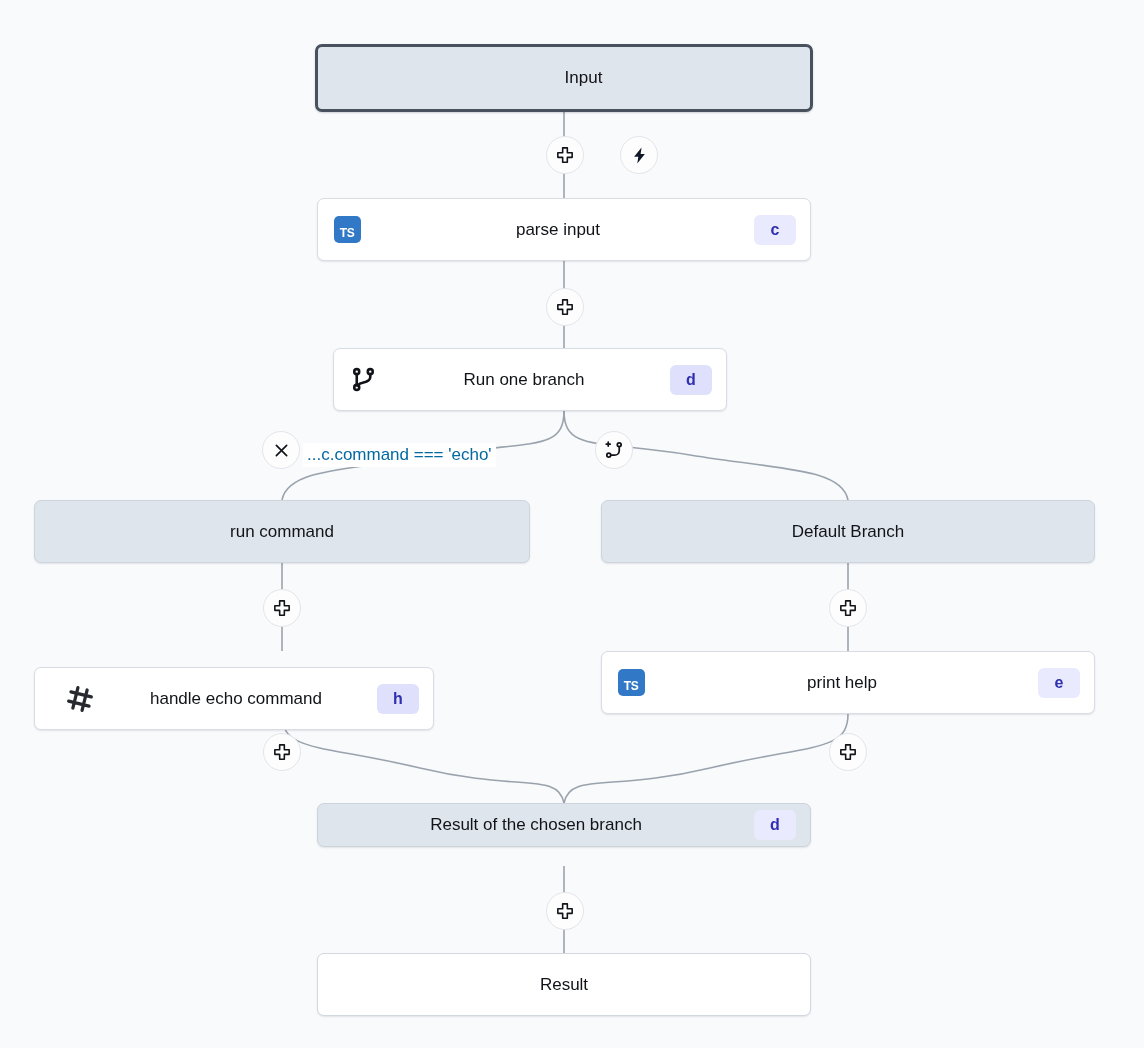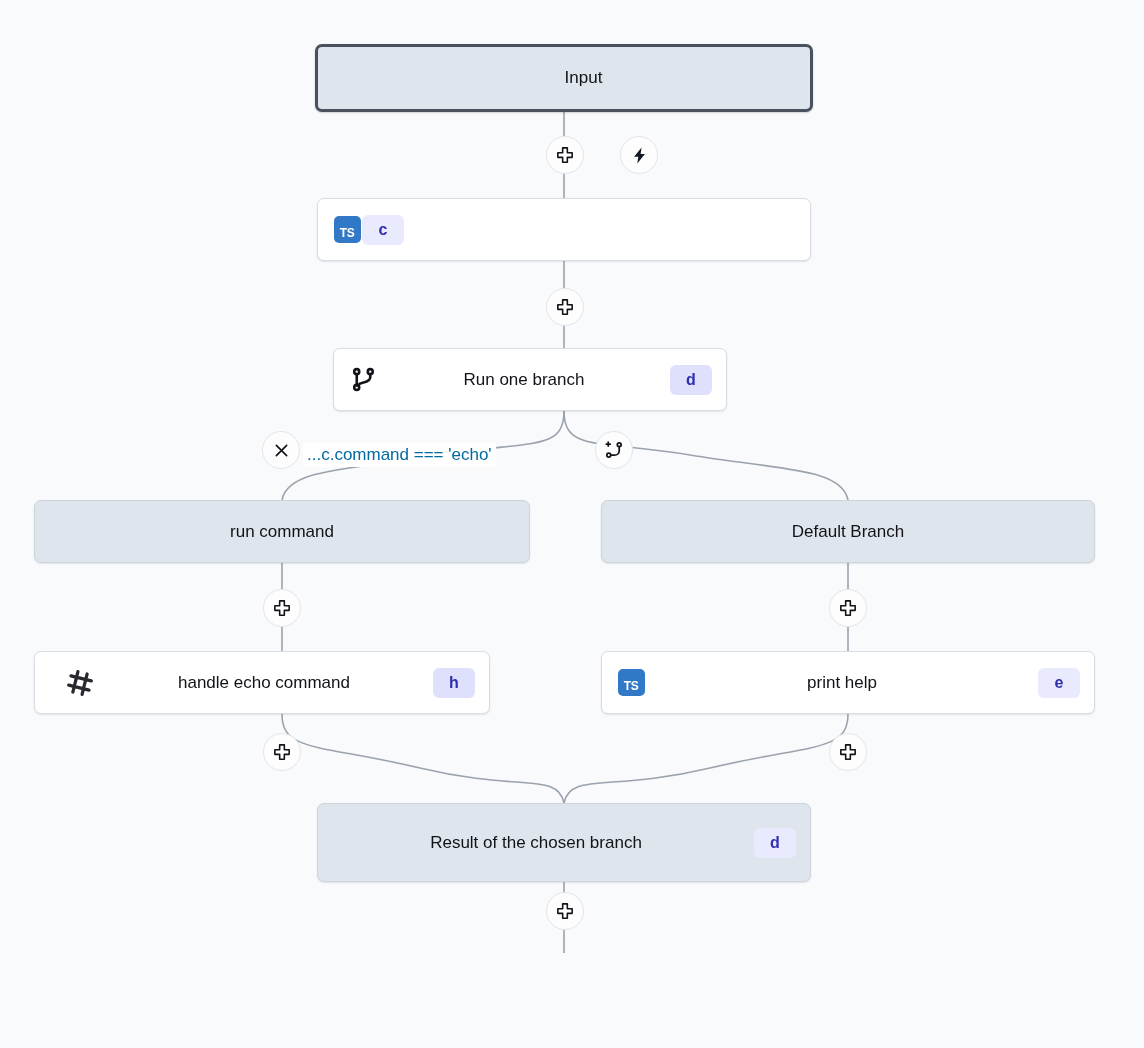--- a/index.html
+++ b/index.html
@@ -147,20 +147,21 @@
   </svg>
 
   <div class="node n-terminal-selected" style="left:315px; top:44px; width:498px; height:68px;">
     <span class="label">Input</span>
   </div>
 
   <div class="node n-step" style="left:317px; top:198px; width:494px; height:63px;">
     <span class="node-icon">
       <span class="ts-icon">TS</span>
     </span>
+    <span class="label">parse input</span>
     <span class="kbd">c</span>
   </div>
 
   <div class="node n-step" style="left:317px; top:348px; width:394px; height:63px;margin-left:16px;">
     <span class="node-icon">
       <svg width="27" height="27" viewBox="0 0 24 24" fill="none" stroke="#111318" stroke-width="2.3" stroke-linecap="round" stroke-linejoin="round">
         <circle cx="6" cy="5" r="2.2"></circle>
         <circle cx="6" cy="19" r="2.2"></circle>
         <circle cx="18" cy="5" r="2.2"></circle>
         <path d="M6 7.2 L6 16.8"></path>
@@ -172,46 +173,49 @@
   </div>
 
   <div class="node n-gray" style="left:601px; top:500px; width:494px; height:63px;">
     <span class="label">Default Branch</span>
   </div>
 
   <div class="node n-gray" style="left:34px; top:500px; width:496px; height:63px;">
     <span class="label">run command</span>
   </div>
 
-  <div class="node n-step" style="left:34px; top:651px; width:456px; height:63px;padding-left:16px;">
+  <div class="node n-step" style="left:34px; top:667px; width:400px; height:63px;padding-left:16px;">
     <span class="node-icon">
       <svg width="30" height="30" viewBox="0 0 24 24">
         <g transform="rotate(14 12 12)" fill="#27292e" stroke="#27292e" stroke-width="2.6" stroke-linejoin="round" stroke-linecap="round">
           <path d="M8.2 3.6 L8.2 20.4 M15.8 3.6 L15.8 20.4
                    M3.6 8.2 L20.4 8.2 M3.6 15.8 L20.4 15.8" fill="none"></path>
         </g>
       </svg>
     </span>
     <span class="label">handle echo command</span>
     <span class="kbd strong">h</span>
   </div>
 
   <div class="node n-step" style="left:601px; top:651px; width:494px; height:63px;">
     <span class="node-icon">
       <span class="ts-icon">TS</span>
     </span>
     <span class="label">print help</span>
     <span class="kbd">e</span>
   </div>
 
-  <div class="node n-gray" style="left:317px; top:803px; width:494px; height:79px;">
+  <div class="node n-gray" style="left:317px; top:803px; width:494px; height:44px;">
     <span class="label">Result of the chosen branch</span>
     <span class="kbd">d</span>
   </div>
 
+  <div class="node n-terminal-plain" style="left:317px; top:953px; width:494px; height:63px;">
+    <span class="label">Result</span>
+  </div>
 
   <div class="circ-btn" style="left:546px; top:136px;">
     <svg width="20" height="20" viewBox="0 0 24 24" fill="#ffffff" stroke="#111318" stroke-width="1.9" stroke-linejoin="round">
       <path d="M9.2 3.4 h5.6 v5.8 h5.8 v5.6 h-5.8 v5.8 h-5.6 v-5.8 h-5.8 v-5.6 h5.8 z"></path>
     </svg>
   </div>
 
   <div class="circ-btn" style="left:620px; top:136px;">
     <svg width="19" height="19" viewBox="0 0 24 24" fill="#111827">
       <path d="M14.6 2 L5.2 13.6 h5.3 L9.2 22 L18.8 10.2 h-5.4 z"></path>

